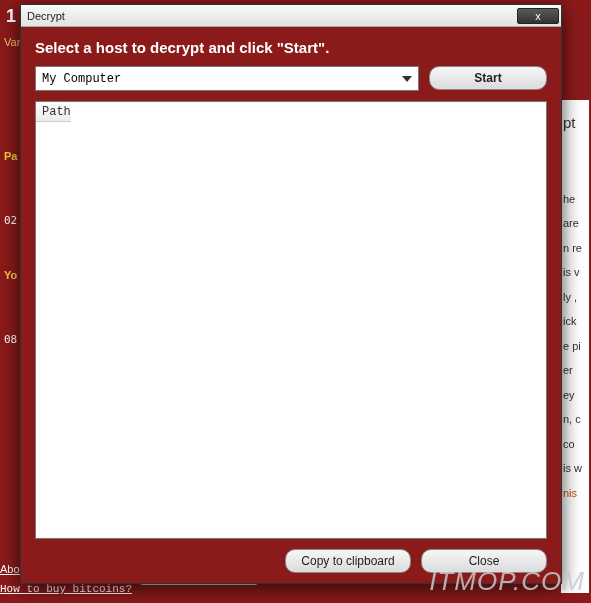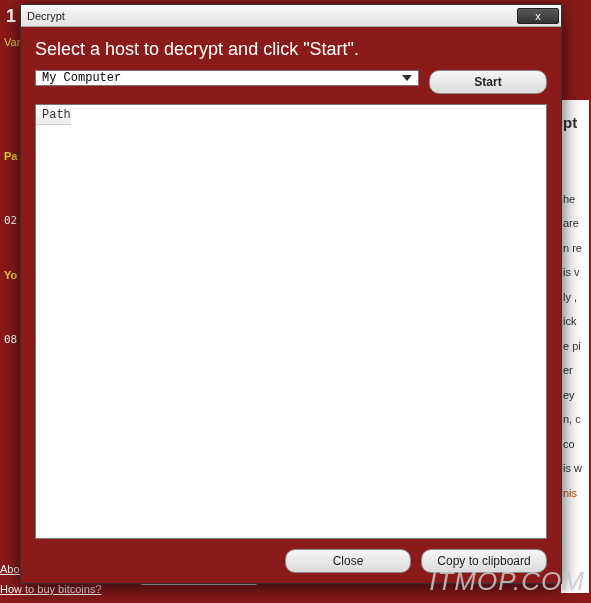--- a/index.html
+++ b/index.html
@@ -30,21 +30,21 @@
   background: #fff;
   color: #333;
   font-size: 11px;
   line-height: 1.5;
   overflow: hidden;
   padding: 4px 2px;
 }
 .bg-right span { display: block; margin: 8px 0; white-space: nowrap; }
 .bg-top { position: absolute; left: 6px; top: 6px; color: #fff; font-size: 18px; font-weight: bold; }
 .bg-about { position: absolute; left: 0; bottom: 28px; color: #fff; text-decoration: underline; font-size: 11px; }
-.bg-howto { position: absolute; left: 0; bottom: 8px; color: #fff; text-decoration: underline; font-size: 11px; }
+.bg-howto { position: absolute; left: 0; bottom: 8px; color: #fff; text-decoration: underline; font-size: 11px; font-family: Liberation Mono, monospace; }
 .bg-accepted { position: absolute; left: 140px; bottom: 18px; color: #888; background: #ddd; padding: 3px 10px; font-size: 10px; letter-spacing: 1px; border-radius: 3px; }
 .watermark {
   position: absolute; right: 6px; bottom: 6px;
   color: rgba(200,200,200,0.85);
   font-size: 26px; font-weight: normal;
   font-style: italic;
   letter-spacing: 1px;
 }
 
 .dialog {
@@ -74,27 +74,27 @@
   border-radius: 2px;
   border: 1px solid #222;
   cursor: pointer;
 }
 .dlg-body {
   padding: 12px 14px 10px 14px;
   height: calc(100% - 22px);
   display: flex; flex-direction: column;
 }
 .instruction {
-  color: #fff; font-weight: normal; font-size: 18px;
+  color: #fff; font-weight: bold; font-size: 15px;
   margin-bottom: 10px;
 }
 .row-top { display: flex; gap: 10px; margin-bottom: 10px; }
 .combo {
   flex: 1;
-  height: 16px;
+  height: 25px;
   background: #fff;
   border: 1px solid #777;
   display: flex; align-items: center;
   padding: 0 4px 0 6px;
   font-family: "Courier New", monospace;
   font-size: 12px;
   position: relative;
 }
 .combo-text { flex: 1; }
 .combo-arrow {
@@ -153,21 +153,21 @@
     <div style="color:#fff;font-family:monospace">02</div>
     <div style="height:30px"></div>
     <div class="yellow">Yo</div>
     <div style="height:40px"></div>
     <div style="color:#fff;font-family:monospace">08</div>
   </div>
   <div class="bg-about">Abou</div>
   <div class="bg-howto">How to buy bitcoins?</div>
   <div class="bg-accepted">ACCEPTED HERE</div>
   <div class="bg-right">
-    <span style="font-weight:bold;font-size:15px">pt</span>
+    <span style="font-weight:normal;font-size:15px">pt</span>
     <span style="height:40px"></span>
     <span>he</span>
     <span>are</span>
     <span>n re</span>
     <span>is v</span>
     <span>ly ,</span>
     <span>ick</span>
     <span>e pi</span>
     <span>er</span>
     <span>ey</span>
@@ -190,19 +190,19 @@
         <span class="combo-text">My Computer</span>
         <span class="combo-arrow"></span>
       </div>
       <div class="btn" style="font-weight:bold">Start</div>
     </div>
     <div class="list-area">
       <div class="list-header">Path</div>
       <div class="list-body"></div>
     </div>
     <div class="row-bottom">
+      <div class="btn">Copy to clipboard</div>
       <div class="btn">Close</div>
-      <div class="btn">Copy to clipboard</div>
     </div>
   </div>
 </div>
 
 <div class="watermark">ITMOP.COM</div>
 
 </body></html>

